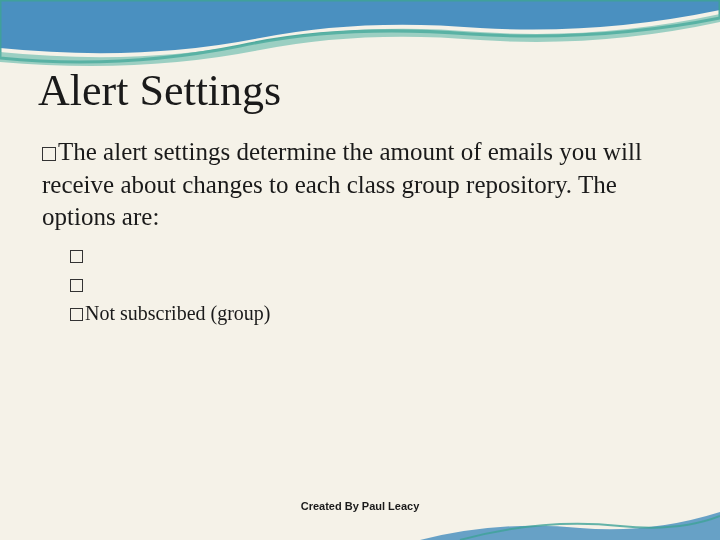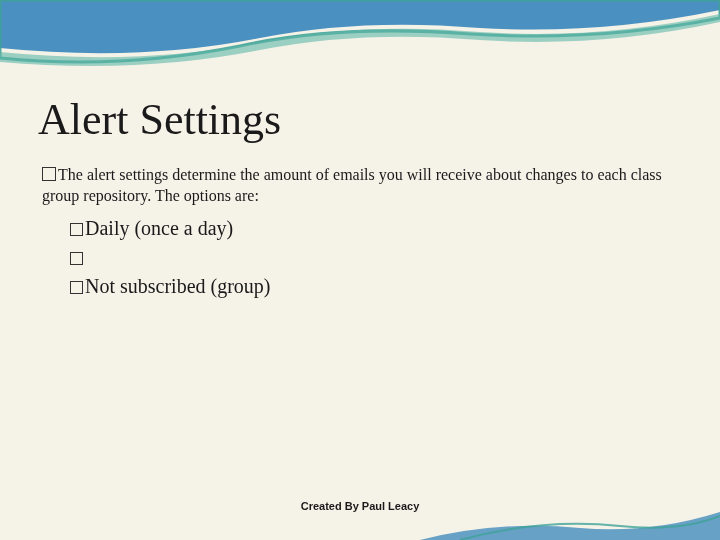--- a/index.html
+++ b/index.html
@@ -22,32 +22,31 @@
   .wave-bottom {
     position: absolute;
     bottom: 0;
     right: 0;
     width: 300px;
     height: 50px;
     pointer-events: none;
   }
   .content {
     position: relative;
-    padding: 85px 38px 0 38px;
-    margin-top: 12px;
+    padding: 68px 38px 0 38px;
   }
   .title {
     font-size: 44px;
     font-weight: normal;
     color: #1a1a1a;
     margin-bottom: 22px;
     line-height: 1.05;
   }
   .main-text {
-    font-size: 16px;
+    font-size: 25px;
     color: #1a1a1a;
     line-height: 1.3;
     margin-left: 4px;
     margin-bottom: 8px;
   }
   .bullet-box {
     display: inline-block;
     width: 14px;
     height: 14px;
     border: 1.5px solid #333;
@@ -104,21 +103,21 @@
 
 <div class="content">
   <h1 class="title">Alert Settings</h1>
 
   <div class="main-text">
     <span class="bullet-box"></span><span>The alert settings determine the amount of emails you will receive about changes to each class group repository. The options are:</span>
   </div>
 
   <div class="sub-list">
     <div class="sub-item">
-      <span class="sub-bullet-box"></span><span>Daily (once a day)</span>
+      <span class="sub-bullet-box"></span>
     </div>
     <div class="sub-item">
       <span class="sub-bullet-box"></span>
     </div>
     <div class="sub-item">
       <span class="sub-bullet-box"></span><span>Not subscribed (group)</span>
     </div>
   </div>
 </div>
 

